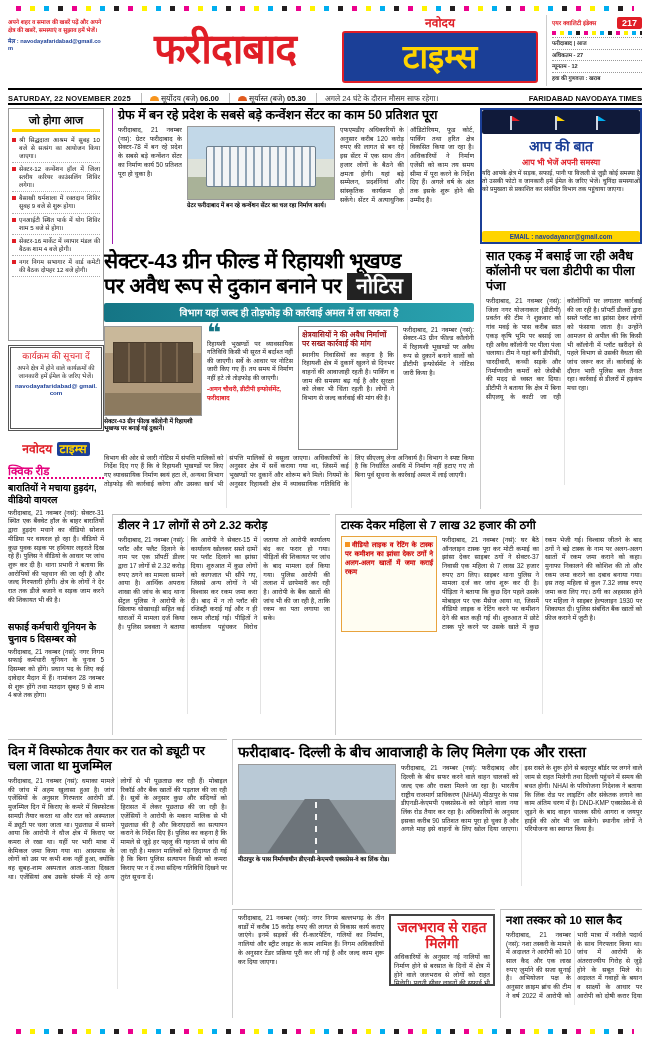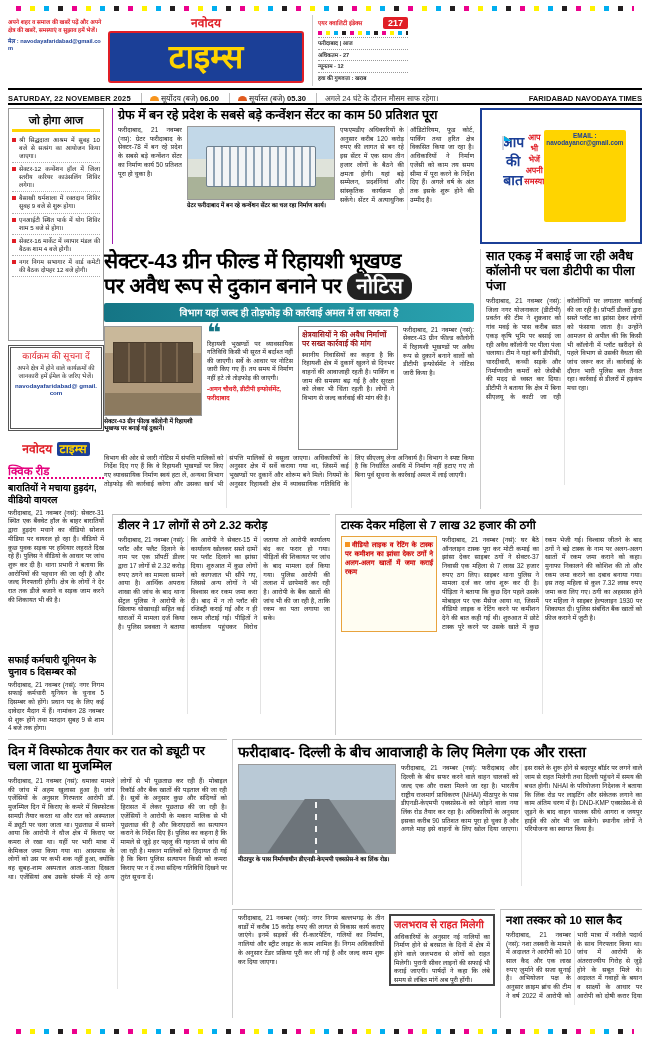--- a/index.html
+++ b/index.html
@@ -61,43 +61,43 @@
   .bullet{flex:0 0 4px;width:4px;height:4px;background:#e01e26;margin-top:2px}
   #notice{left:0;top:237px;width:96px;height:86px;border:3px double #555;padding:3px;text-align:center}
   .notice-title{color:#e01e26;font-weight:normal;font-size:9px;line-height:1.2;margin-bottom:2px}
   .notice-body{font-size:6.2px;line-height:1.3;color:#222}
   .notice-mail{color:#1b3f97;font-weight:bold;font-size:6.2px;margin-top:2px;word-break:break-all}
   #minilogo{left:0;top:327px;width:96px;height:25px;text-align:center;line-height:25px}
   .ml-1{color:#e01e26;font-weight:bold;font-size:12px}
   .ml-2{background:#1b3f97;color:#ffd400;font-weight:bold;font-size:12px;padding:0 3px;border-radius:2px}
   #qrhead{left:0;top:355px;width:96px;height:16px;color:#e5007d;font-weight:bold;font-size:11.5px;border-bottom:2px dotted #e5007d}
   #qr1{left:0;top:374px;width:96px;height:148px}
-  #qr2{left:0;top:546px;width:96px;height:103px}
+  #qr2{left:0;top:513px;width:96px;height:103px}
 
   
   #convention{left:104px;top:0;width:362px;height:136px;border-left:1px solid #a21caf;padding-left:5px}
   .w64{flex:0 0 64px}
   .w148{flex:0 0 148px}
   .conv{height:74px;background:linear-gradient(180deg,#c2d8e8 0 45%,#dfe3da 45% 70%,#a9b298 70% 100%)}
   .conv-b{position:absolute;left:12%;right:12%;top:26%;bottom:16%;background:repeating-linear-gradient(90deg,#f2f4f6 0 6px,#8fa3b5 6px 8px);border:1px solid #6e7f8d;border-radius:2px}
 
-  #aap{left:472px;top:0;width:162px;height:136px;border:2px solid #1b3f97;padding:20px;display:flex;}
+  #aap{left:472px;top:0;width:162px;height:136px;border:2px solid #1b3f97;padding:0;display:flex;flex-direction:column}
   .crowd{height:24px;background:#101a3a;border-radius:2px;position:relative;flex:none}
   .flag{position:absolute;bottom:4px;width:2px;height:14px;background:#cfd4e0}
   .flag::after{content:"";position:absolute;top:0;left:2px;border-top:5px solid transparent;border-bottom:0;border-left:8px solid #e01e26}
   .flag.f2::after{border-left-color:#ffd400}
   .flag.f3::after{border-left-color:#00aeef}
   .aap-title{color:#1b3f97;font-weight:bold;font-size:14px;text-align:center;margin-top:2px}
   .aap-sub{color:#e01e26;font-weight:bold;font-size:8px;text-align:center;margin:1px 0 2px}
   .aap-body{font-size:6.1px;line-height:1.35;text-align:justify;flex:1;overflow:hidden}
   .aap-mail{background:#ffd400;color:#1b3f97;font-weight:bold;font-size:6.4px;text-align:center;padding:2px;border-radius:2px}
 
   
   #lead{left:96px;top:141px;width:370px;height:260px}
-  .badge{display:inline-block;background:#222;color:#fff;border-radius:12px;padding:0 9px;line-height:1.25}
+  .badge{display:inline-block;background:#222;color:#fff;border-radius:0;padding:0 9px;line-height:1.25}
   .subhead{margin-top:2px;background:linear-gradient(90deg,#157585,#2aa3b0);color:#fff;font-weight:bold;font-size:9.8px;text-align:center;padding:3px 2px;border-radius:2px}
   .lead-row{display:flex;gap:5px;margin-top:4px;height:124px}
   .w98{flex:0 0 98px}
   .lead-ph{height:90px;background:linear-gradient(180deg,#c9b89a 0 30%,#b09a7c 30% 75%,#8c7a5f 75% 100%)}
   .lead-sh{position:absolute;left:8%;right:8%;top:18%;height:46%;background:repeating-linear-gradient(90deg,#5a4a38 0 14px,#7a664e 14px 16px);border:1px solid #4a3c2c}
   .quote{flex:0 0 86px}
   .qmark{color:#157585;font-size:24px;line-height:14px;font-weight:bold;display:block}
   .qtext{font-size:6.3px;line-height:1.36;text-align:justify;color:#222}
   .qby{color:#e01e26;font-weight:bold;font-size:6.3px;margin-top:2px}
   .sidebox{flex:0 0 100px;border:1px solid #888;padding:3px}
@@ -114,35 +114,36 @@
 
   
   #blast{left:0;top:631px;width:219px;height:279px;border-top:1px solid #bbb;padding-top:4px}
   #highway{left:224px;top:631px;width:410px;height:166px;border-top:1px solid #bbb;border-left:1px solid #ccc;padding:4px 0 0 5px}
   .w158{flex:0 0 158px}
   .hwy{height:90px;background:linear-gradient(180deg,#b9c9d6 0 40%,#8f989e 40% 100%)}
   .hwy-road{position:absolute;left:18%;right:18%;top:38%;bottom:0;background:#6d747a;clip-path:polygon(38% 0,62% 0,100% 100%,0 100%)}
   .hwy-line{position:absolute;left:49%;top:42%;bottom:0;width:2px;background:repeating-linear-gradient(180deg,#f5f5f5 0 6px,transparent 6px 12px)}
   #ballabh{left:224px;top:801px;width:263px;height:109px;border-top:1px solid #bbb;border-left:1px solid #ccc;padding:4px 0 0 5px}
   .jal-box{flex:0 0 106px;border:2px solid #444;padding:3px;height:72px;overflow:hidden}
-  .jal-title{color:#e01e26;font-weight:bold;font-size:10px;line-height:1.15;margin-bottom:2px}
+  .jal-title{color:#e01e26;font-weight:bold;font-size:14px;text-align:center;line-height:1.15;margin-bottom:2px}
   #smuggler{left:492px;top:801px;width:142px;height:109px;border-top:1px solid #bbb;border-left:1px solid #ccc;padding:4px 0 0 5px}
 </style>
 </head>
 <body>
 
 <div class="page">
 
   <div class="reg top"></div>
 
   <header class="masthead">
     <div class="promo">
       <div class="promo-text">अपने शहर व समाज की खबरें पढ़ें और अपने क्षेत्र की खबरें, समस्याएं व सुझाव हमें भेजें।</div>
       <div class="promo-mail">मेल : navodayafaridabad@gmail.com</div>
     </div>
+    <div class="city">फरीदाबाद</div>
     <div class="paper">
       <div class="paper-top">नवोदय</div>
       <div class="paper-box">टाइम्स</div>
     </div>
     <div class="aqi">
       <div class="aqi-top">
         <span class="aqi-label">एयर क्वालिटी इंडेक्स</span>
         <span class="aqi-badge">217</span>
       </div>
       <div class="aqi-dots"></div>

